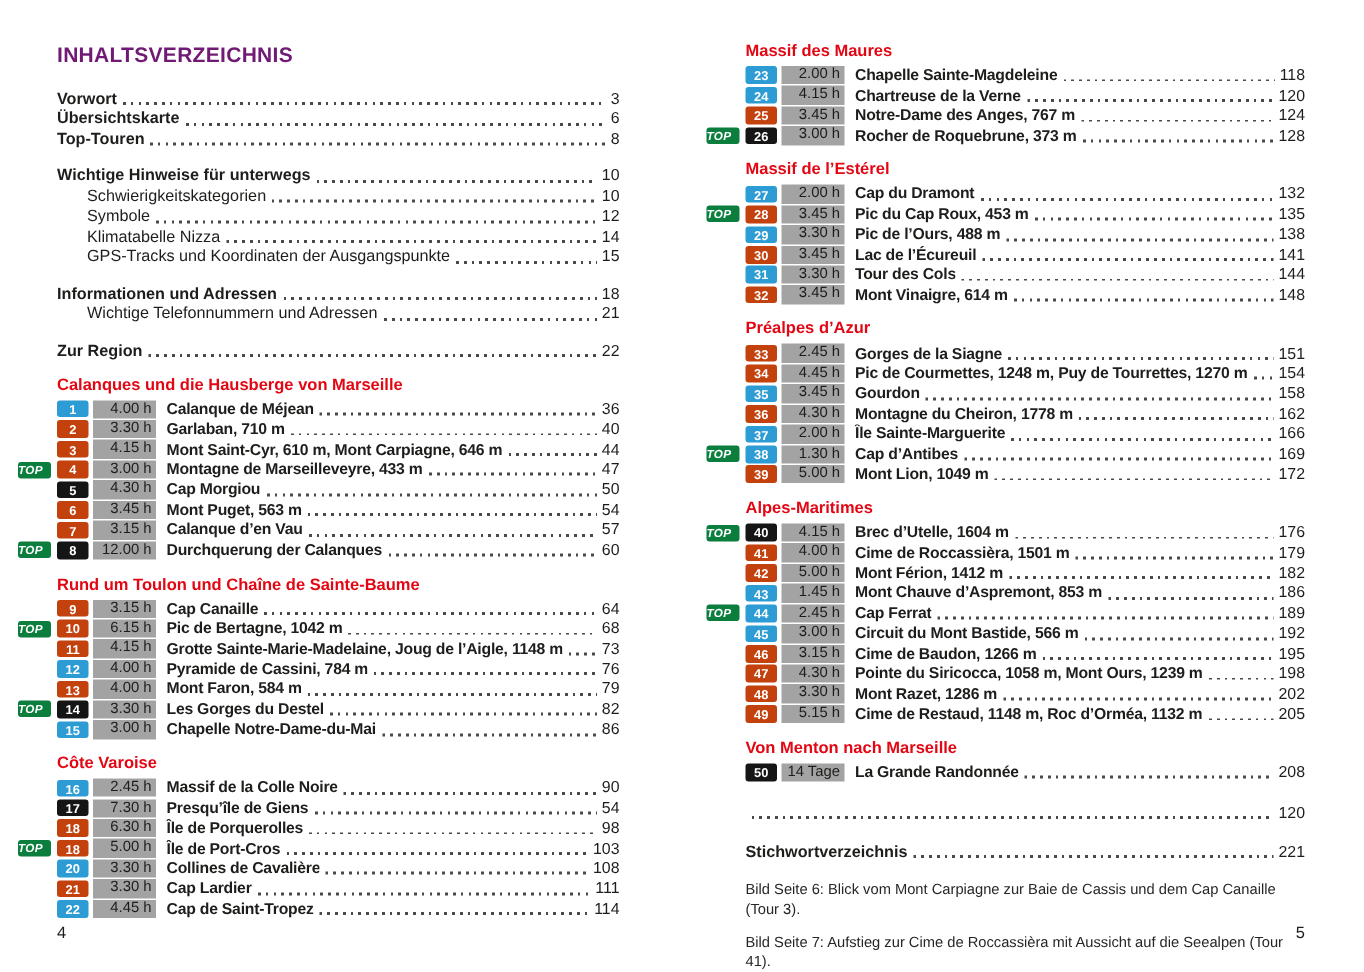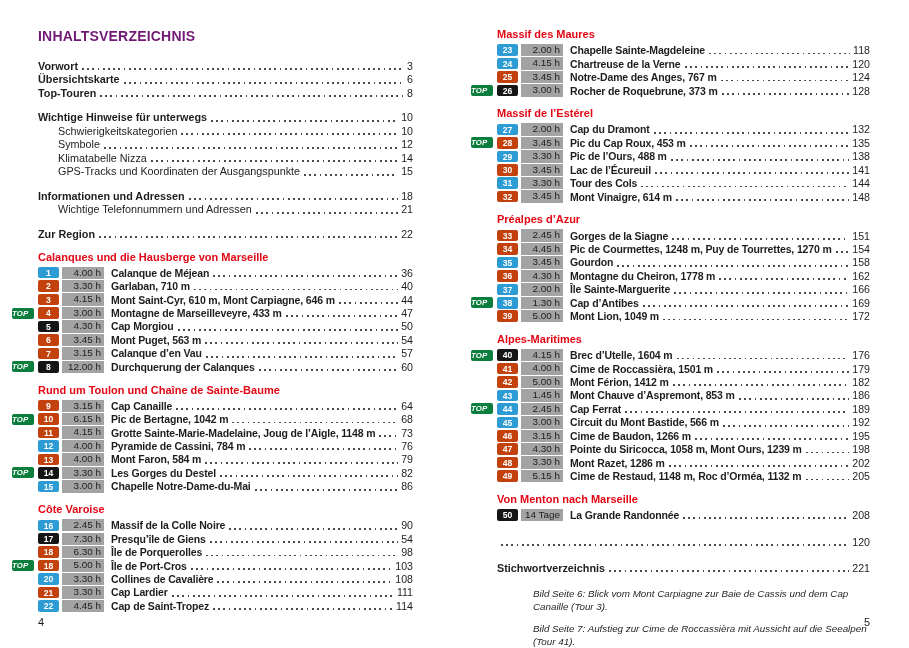--- a/index.html
+++ b/index.html
@@ -41,21 +41,21 @@
   .time-cell{width:42px;height:12.4px;flex:none;box-sizing:border-box;background:#a3a3a3;
              text-align:right;padding-right:3px;margin-left:3px;font-size:9.9px;line-height:12.6px;}
   .tour-name{font-weight:700;margin-left:7px;white-space:nowrap;overflow:hidden;
              letter-spacing:-.15px;flex-shrink:1;text-align:center;}
 
   
   #back-list{margin-top:1px;}
   #back-list .toc-row{margin-top:13px;}
 
   .captions{margin-top:12px;}
-  .caption{font-style:italic;font-size:9.8px;line-height:13px;margin-bottom:9px;color:#262626;margin-left:36px;}
+  .caption{font-size:9.8px;line-height:13px;margin-bottom:9px;color:#262626;}
 
   .pagenum{position:absolute;bottom:20px;font-size:11px;color:#1d1d1b;}
   .pagenum-left{left:38px;}
   .pagenum-right{right:39px;}
 </style>
 </head>
 <body>
 
 <div class="spread">
 

